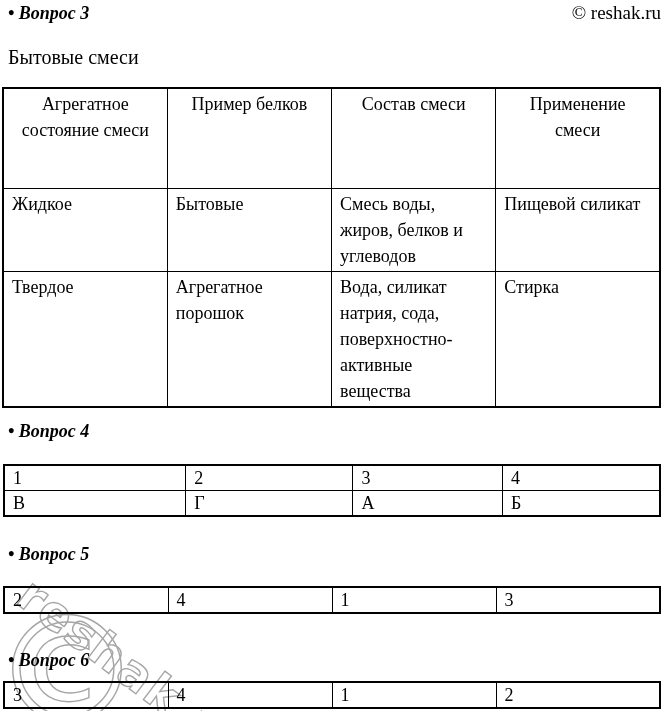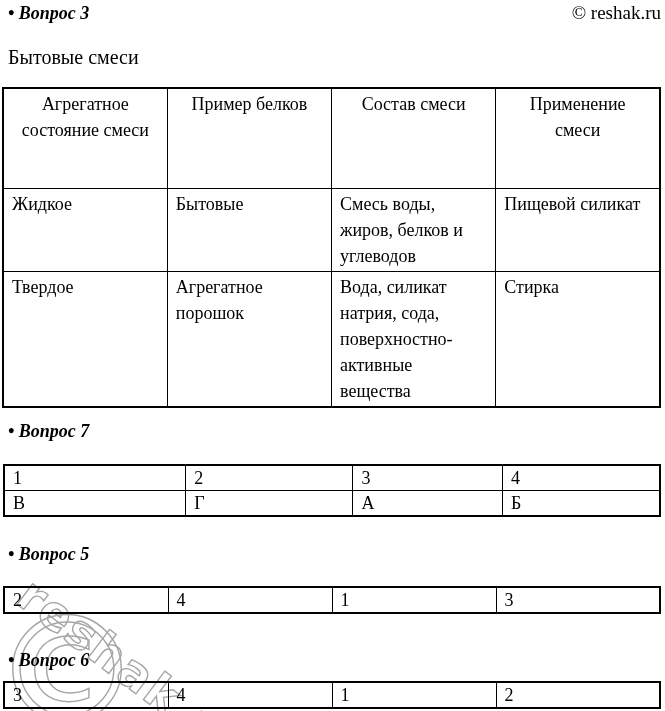--- a/index.html
+++ b/index.html
@@ -118,21 +118,21 @@
         <tr class="row-2">
           <td>Твердое</td>
           <td>Агрегатное порошок</td>
           <td>Вода, силикат натрия, сода, поверхностно-активные вещества</td>
           <td>Стирка</td>
         </tr>
       </tbody>
     </table>
   </div>
 
-  <div class="layer q-label" id="q4-label">• Вопрос 7</div>
+  <div class="layer q-label" id="q4-label">• Вопрос 4</div>
   <div class="layer" id="q4-table-wrap">
     <table class="doc-table answer-table">
       <colgroup>
         <col style="width:27.7%">
           <col style="width:25.5%">
           <col style="width:22.8%">
           <col style="width:24%">
       </colgroup>
       <tbody>
         <tr>

